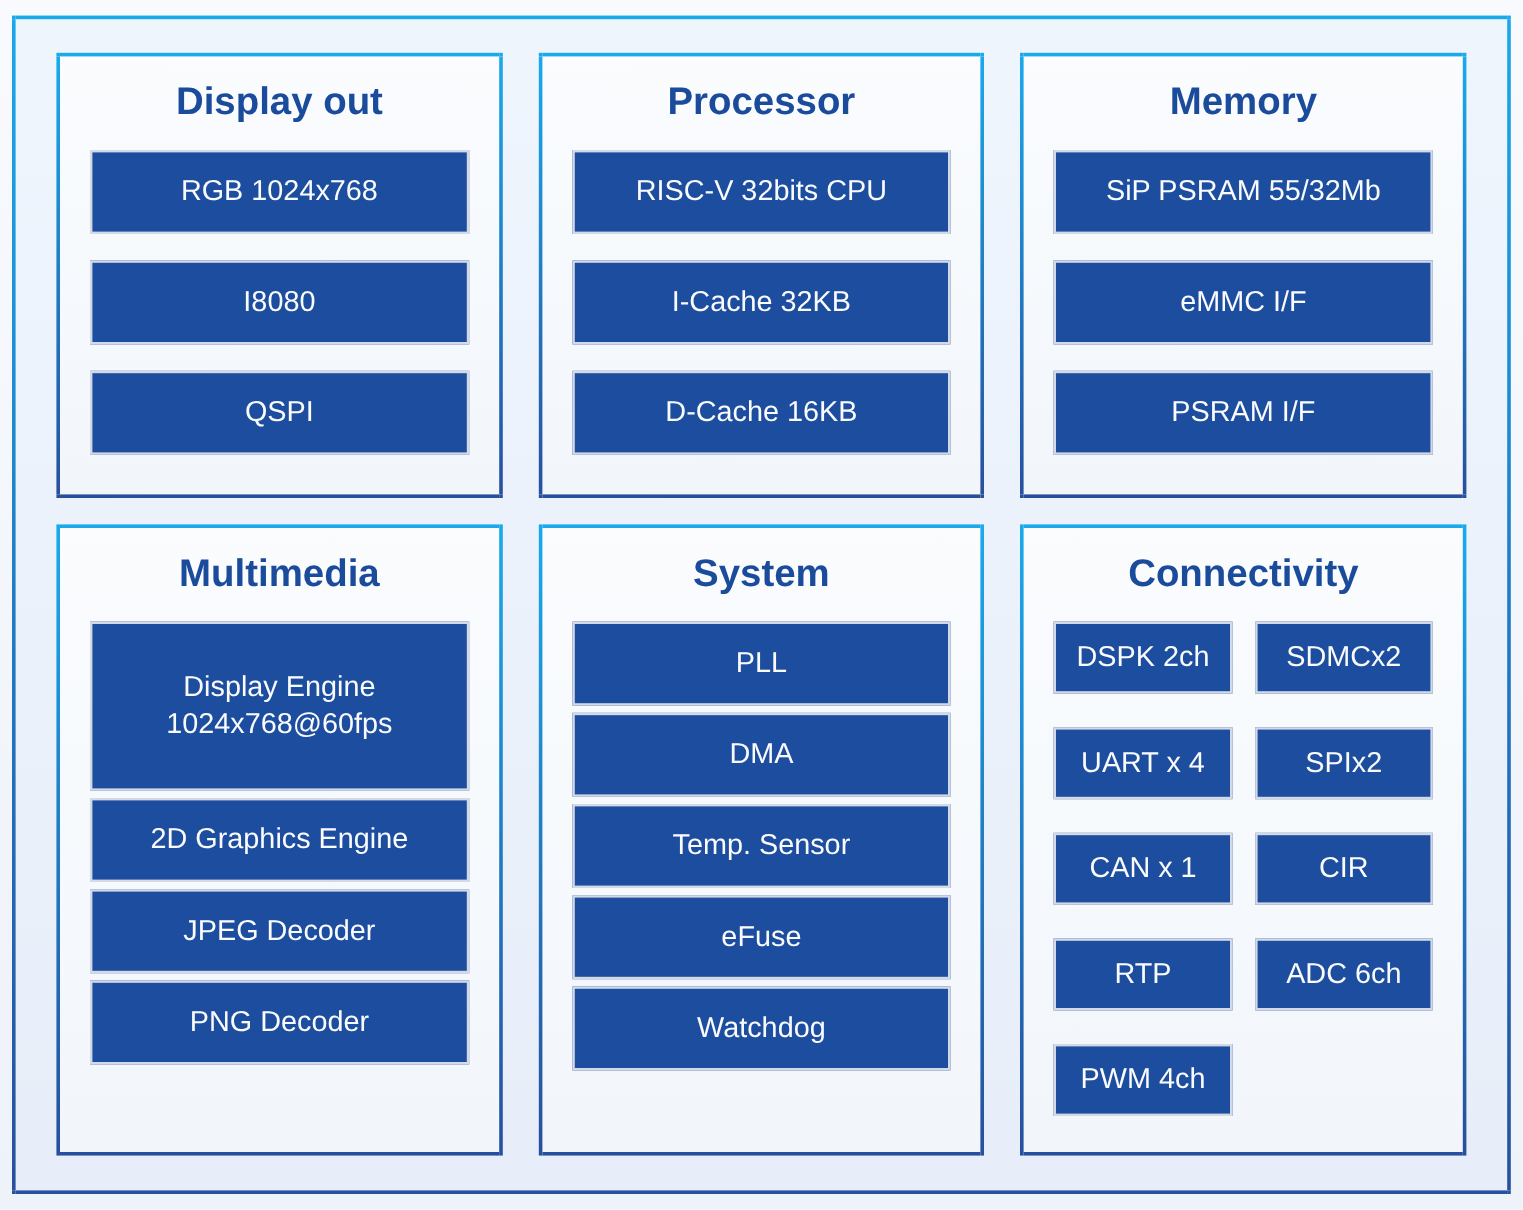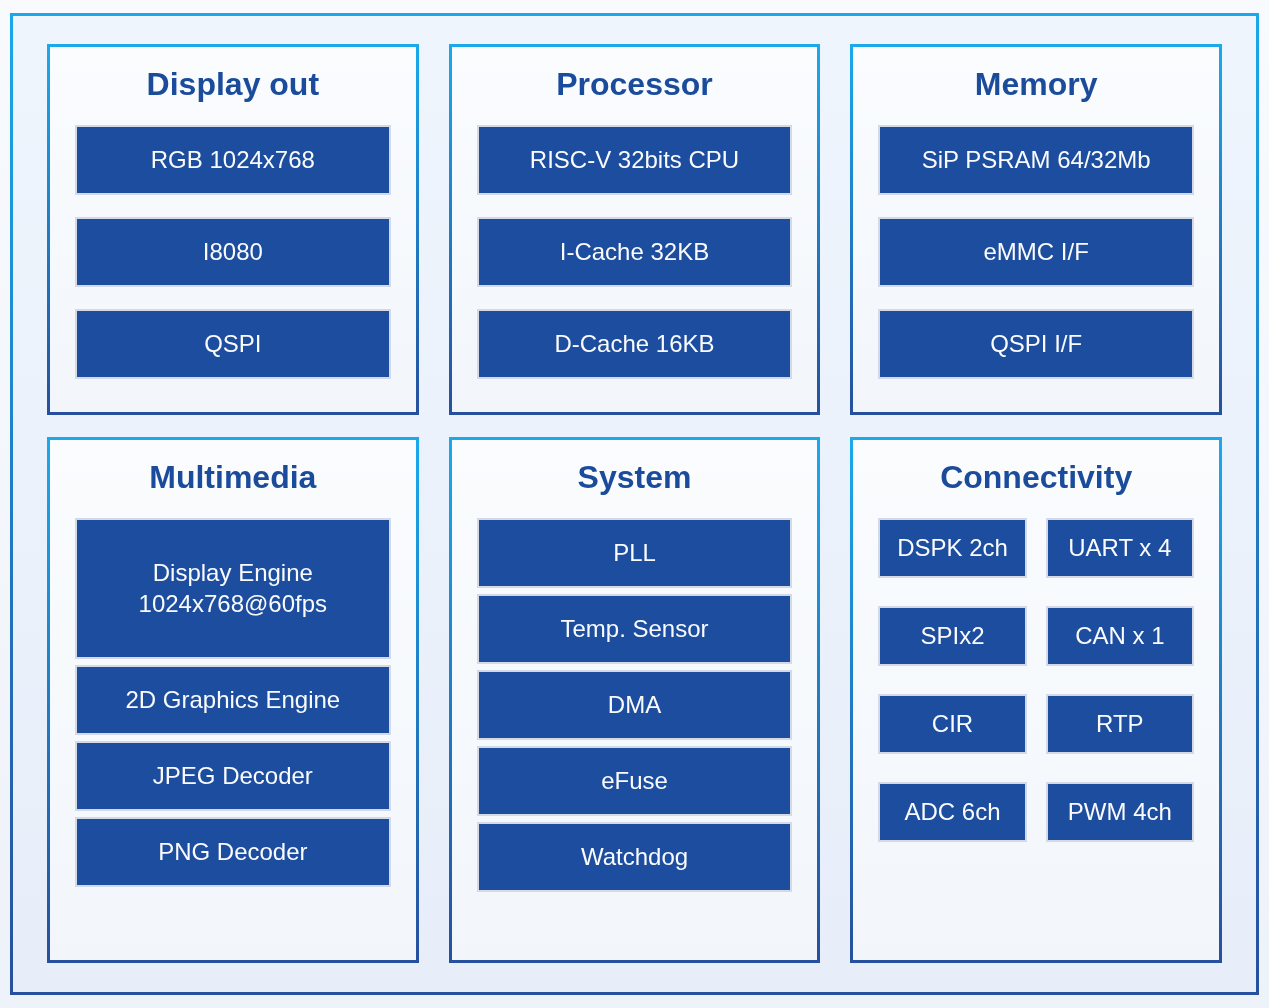--- a/index.html
+++ b/index.html
@@ -101,52 +101,53 @@
       <div class="boxes">
         <div class="box">RISC-V 32bits CPU</div>
         <div class="box">I-Cache 32KB</div>
         <div class="box">D-Cache 16KB</div>
       </div>
     </section>
 
     <section class="panel panel--memory">
       <h2 class="panel-title">Memory</h2>
       <div class="boxes">
-        <div class="box">SiP PSRAM 64/32Mb</div>
+        <div class="box">SiP PSRAM 55/32Mb</div>
         <div class="box">eMMC I/F</div>
-        <div class="box">QSPI I/F</div>
+        <div class="box">PSRAM I/F</div>
       </div>
     </section>
 
     <section class="panel panel--multimedia">
       <h2 class="panel-title">Multimedia</h2>
       <div class="boxes">
         <div class="box box--tall">Display Engine
 1024x768@60fps</div>
         <div class="box">2D Graphics Engine</div>
         <div class="box">JPEG Decoder</div>
         <div class="box">PNG Decoder</div>
       </div>
     </section>
 
     <section class="panel panel--system">
       <h2 class="panel-title">System</h2>
       <div class="boxes">
         <div class="box">PLL</div>
+        <div class="box">DMA</div>
         <div class="box">Temp. Sensor</div>
-        <div class="box">DMA</div>
         <div class="box">eFuse</div>
         <div class="box">Watchdog</div>
       </div>
     </section>
 
     <section class="panel panel--connectivity">
       <h2 class="panel-title">Connectivity</h2>
       <div class="conn-grid">
         <div class="box">DSPK 2ch</div>
+        <div class="box">SDMCx2</div>
         <div class="box">UART x 4</div>
         <div class="box">SPIx2</div>
         <div class="box">CAN x 1</div>
         <div class="box">CIR</div>
         <div class="box">RTP</div>
         <div class="box">ADC 6ch</div>
         <div class="box">PWM 4ch</div>
       </div>
     </section>
 

